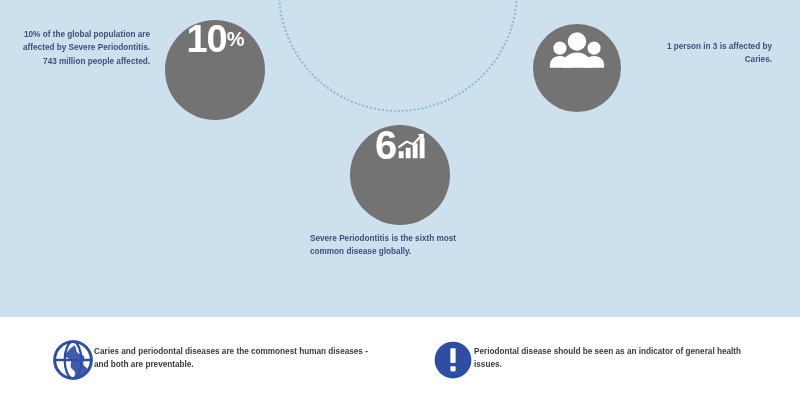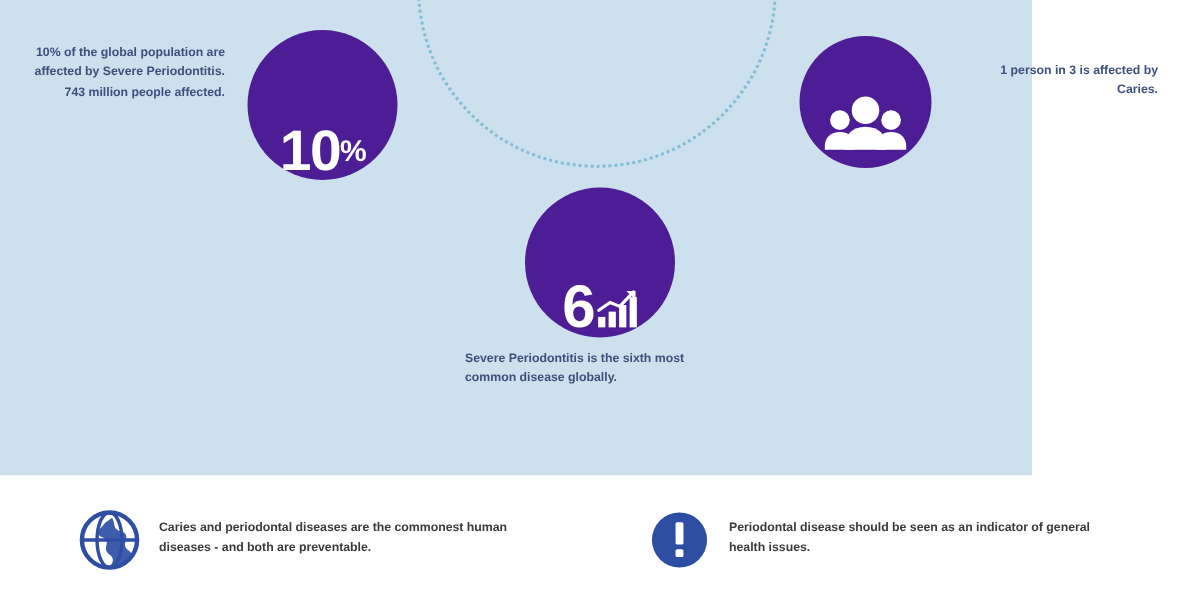--- a/index.html
+++ b/index.html
@@ -19,21 +19,21 @@
     width: 800px;
     height: 400px;
     background: #ffffff;
   }
 
   
   .top-panel {
     position: absolute;
     left: 0;
     top: 0;
-    width: 688px;
+    width: 800px;
     height: 317px;
     background: #cde0ed;
   }
 
   
   .dashed-circle {
     position: absolute;
     left: 278px;
     top: -128px;
     width: 240px;
@@ -41,23 +41,23 @@
     border-radius: 50%;
     border: 2.5px dotted #86bdd6;
     box-sizing: border-box;
     pointer-events: none;
   }
 
   
   .stat-circle {
     position: absolute;
     border-radius: 50%;
-    background: #4c1d95;
+    background: #737373;
     display: flex;
-    align-items: flex-end;
+    align-items: flex-start;
     justify-content: center;
     box-sizing: border-box;
   }
 
   
   .circle-pct {
     left: 165px;
     top: 20px;
     width: 100px;
     height: 100px;
@@ -160,21 +160,21 @@
     top: 317px;
     width: 800px;
     height: 83px;
     background: #ffffff;
   }
 
   .note {
     position: absolute;
     display: flex;
     align-items: flex-start;
-    gap: 12px;
+    gap: 0;
   }
   .note-left  { left: 52px;  top: 22px; width: 320px; }
   .note-right { left: 432px; top: 22px; width: 320px; }
 
   .note-icon {
     flex: 0 0 auto;
     width: 42px;
     height: 42px;
   }
   .note-icon svg { display: block; width: 42px; height: 42px; }

